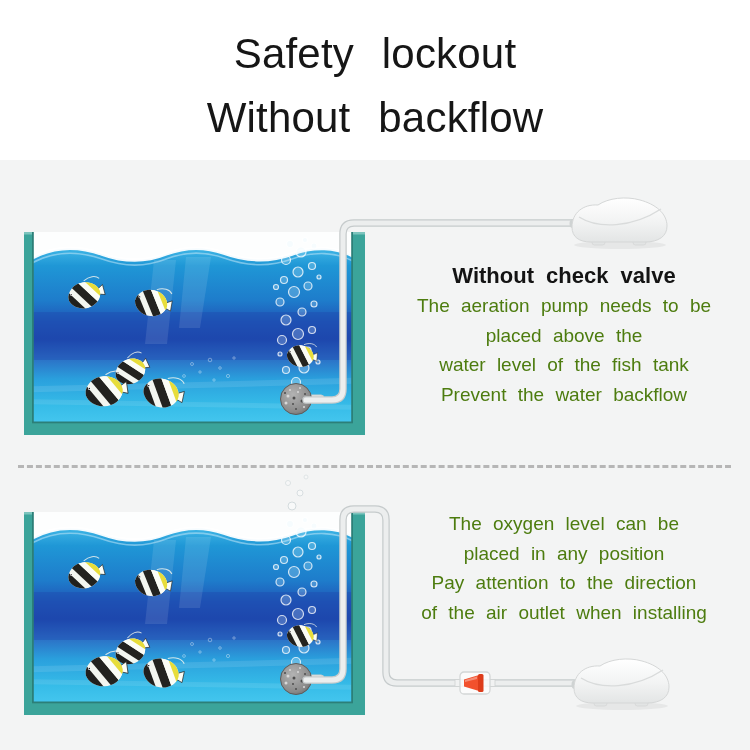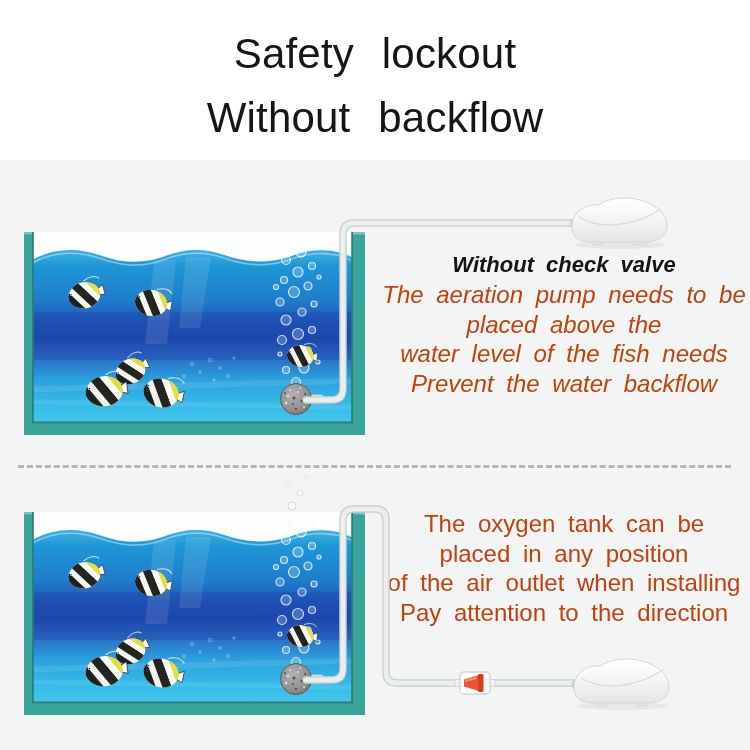--- a/index.html
+++ b/index.html
@@ -14,24 +14,24 @@
     position:absolute;left:0;width:750px;text-align:center;
     font-size:42px;line-height:52px;font-weight:500;
     word-spacing:16px;letter-spacing:0.2px;color:var(--text,#161616);
   }
   .title{top:28px;}
   .subtitle{top:92px;}
   .tank{position:absolute;width:341px;height:203px;}
   #tank1{left:24px;top:232px;}
   #tank2{left:24px;top:512px;}
   .textblock{position:absolute;left:378px;width:372px;text-align:center;}
-  #text1{top:250px;font-style:italic;}
+  #text1{top:261px;}
   #text2{top:509px;}
   .heading{font-size:22px;font-weight:700;line-height:30px;word-spacing:6px;color:#141414;}
-  .line{font-size:24px;font-weight:400;line-height:29.5px;word-spacing:6px;color:#c2410c;white-space:nowrap;}
+  .line{font-size:19px;font-weight:400;line-height:29.5px;word-spacing:6px;color:#4d7c0f;white-space:nowrap;}
   .divider{position:absolute;left:18px;top:465px;width:713px;height:0;border-top:3px dashed var(--divider,#b6b6b6);}
   #overlay{position:absolute;left:0;top:0;width:750px;height:750px;pointer-events:none;}
   svg{display:block;}
 </style>
 </head>
 <body>
 
 <div class="stage">
   <div class="white-top"></div>
   <div class="title">Safety lockout</div>
@@ -284,31 +284,31 @@
           <rect x="329" y="0" width="12" height="2.5" fill="#7cc4bd"></rect>
         </g>
       </svg>
     </div>
 
   <div class="textblock" id="text1">
     <div class="heading">Without check valve</div>
     <div class="lines" id="lines1">
         <div class="line">The aeration pump needs to be</div>
         <div class="line">placed above the</div>
-        <div class="line">water level of the fish needs</div>
+        <div class="line">water level of the fish tank</div>
         <div class="line">Prevent the water backflow</div>
       </div>
   </div>
 
   <div class="textblock" id="text2">
     <div class="lines" id="lines2">
-        <div class="line">The oxygen tank can be</div>
+        <div class="line">The oxygen level can be</div>
         <div class="line">placed in any position</div>
+        <div class="line">Pay attention to the direction</div>
         <div class="line">of the air outlet when installing</div>
-        <div class="line">Pay attention to the direction</div>
       </div>
   </div>
 
   <div class="divider"></div>
 
   <svg id="overlay" viewBox="0 0 750 750">
       <defs>
         <linearGradient id="pgrad" x1="0" y1="0" x2="0" y2="1">
           <stop offset="0" stop-color="#ffffff"></stop>
           <stop offset="0.55" stop-color="#f2f3f3"></stop>

